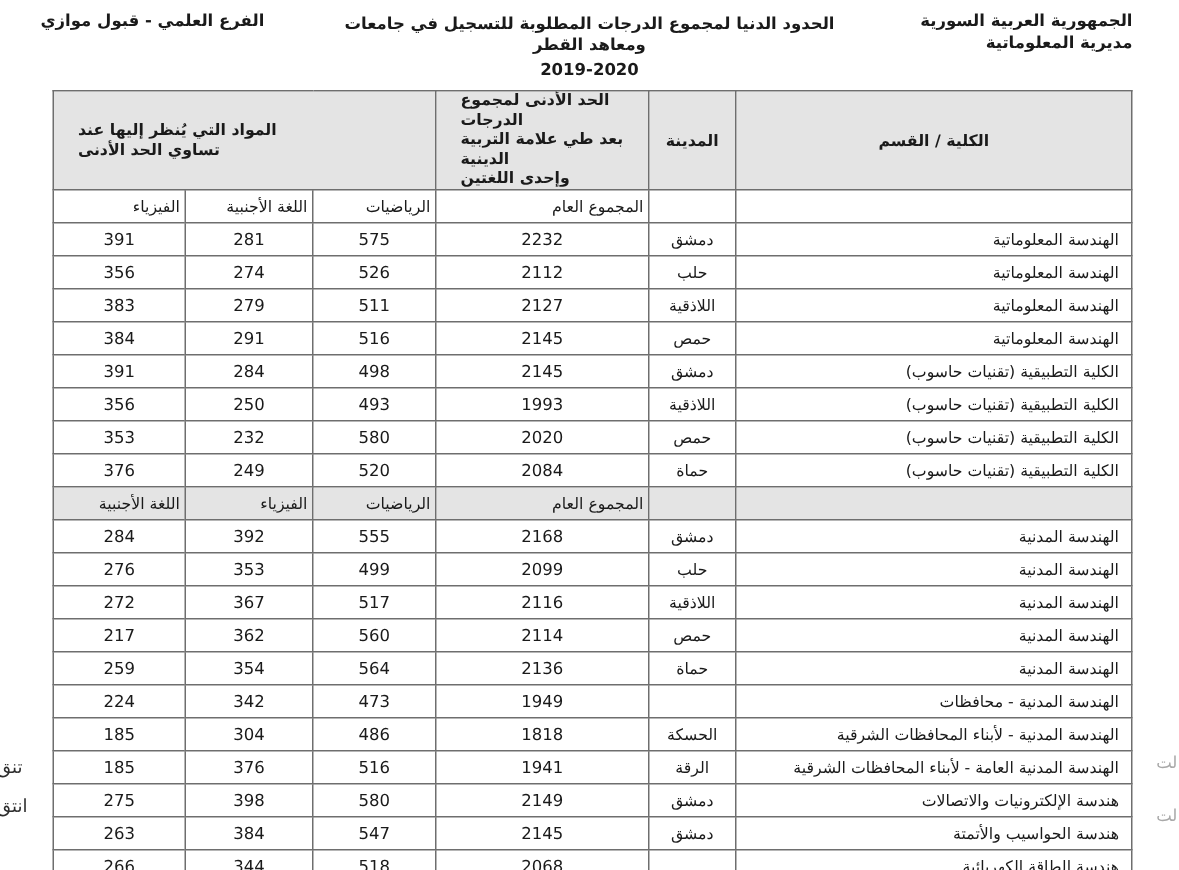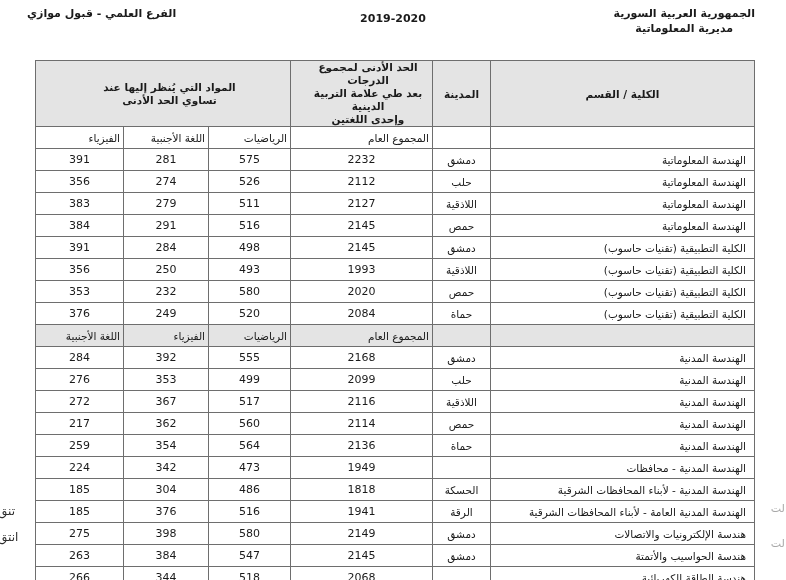--- a/index.html
+++ b/index.html
@@ -1,29 +1,29 @@
 <!DOCTYPE html>
 <html lang="ar" dir="rtl"><head>
 <meta charset="utf-8">
 <style>
   * { margin:0; padding:0; box-sizing:border-box; }
   html, body { width:786px; height:580px; }
   body { background:#ffffff; font-family:"DejaVu Sans", sans-serif; color:#1a1a1a; }
   .page { position:relative; width:786px; height:580px; overflow:hidden; direction:rtl; background:#ffffff; }
 
-  .hdr-right  { position:absolute; top:6px;  right:31px; text-align:center; font-weight:bold; font-size:11px; line-height:15px; }
+  .hdr-right  { position:absolute; top:6px;  right:31px; text-align:right; font-weight:bold; font-size:11px; line-height:15px; }
   .hdr-center { position:absolute; top:9px;  right:228px; width:330px; text-align:center; font-weight:bold; font-size:11px; line-height:14px; }
   .hdr-center .years { margin-top:3px; }
   .hdr-left   { position:absolute; top:7px;  left:27px; font-weight:bold; font-size:11px; }
 
   table.scores { position:absolute; top:60px; right:31px; width:719px; border-collapse:collapse; table-layout:fixed; direction:rtl; }
   .scores th, .scores td { border:1px solid #6e6e6e; height:22px; font-size:10.5px; padding:0 3px; overflow:hidden; vertical-align:middle; }
   .scores td { white-space:nowrap; }
   .scores thead th { background:#e4e4e4; font-weight:bold; height:46px; }
-  .scores thead th.wrap { white-space:pre-line; text-align:center; padding-left:16px; line-height:13px; }
+  .scores thead th.wrap { white-space:pre-line; text-align:left; padding-left:16px; line-height:13px; }
 
   td.college  { text-align:right; padding-right:8px; }
   td.city     { text-align:center; }
   td.num      { text-align:center; font-size:11px; }
   td.sublabel { text-align:right; padding-left:5px; font-weight:normal; }
   tr.gray td  { background:#e4e4e4; }
 
   .wm { position:absolute; font-size:12px; white-space:nowrap; }
   .wm-l1 { left:-2px;  top:504px; color:#2e2e2e; }
   .wm-l2 { left:-2px;  top:530px; color:#2e2e2e; }
@@ -34,20 +34,21 @@
 <body>
 
 <div class="page">
 
   <div class="hdr-right">
     <div>الجمهورية العربية السورية</div>
     <div>مديرية المعلوماتية</div>
   </div>
 
   <div class="hdr-center">
+    <div class="title">الحدود الدنيا لمجموع الدرجات المطلوبة للتسجيل في جامعات ومعاهد القطر</div>
     <div class="years">2019-2020</div>
   </div>
 
   <div class="hdr-left">الفرع العلمي - قبول موازي</div>
 
   <table class="scores">
     <colgroup>
       <col style="width:264px">
       <col style="width:58px">
       <col style="width:142px">

